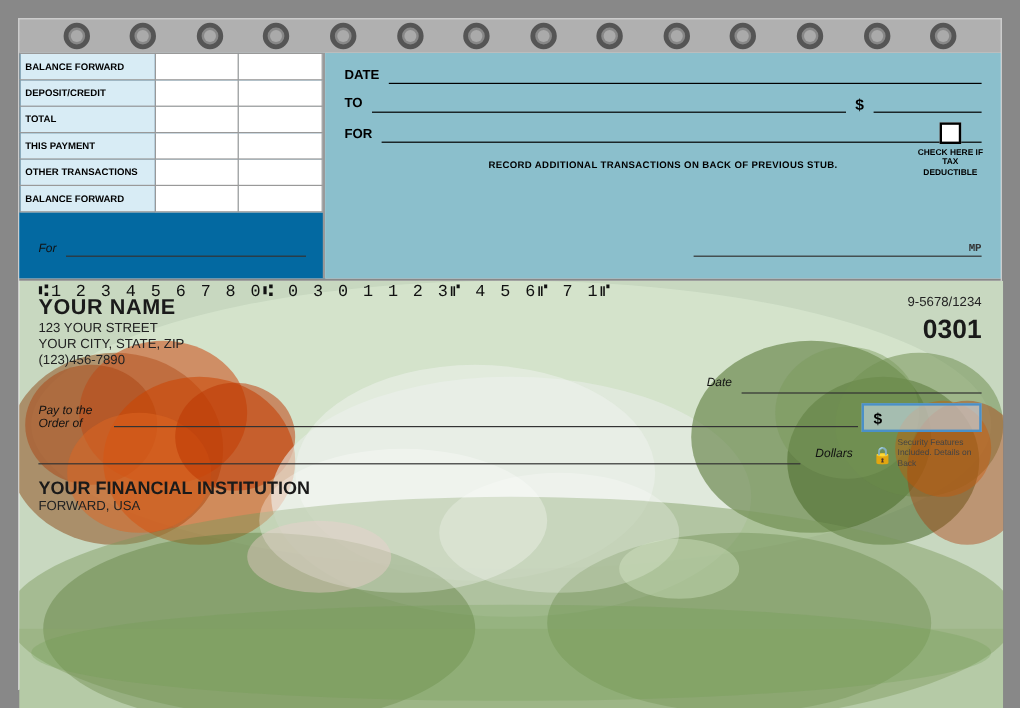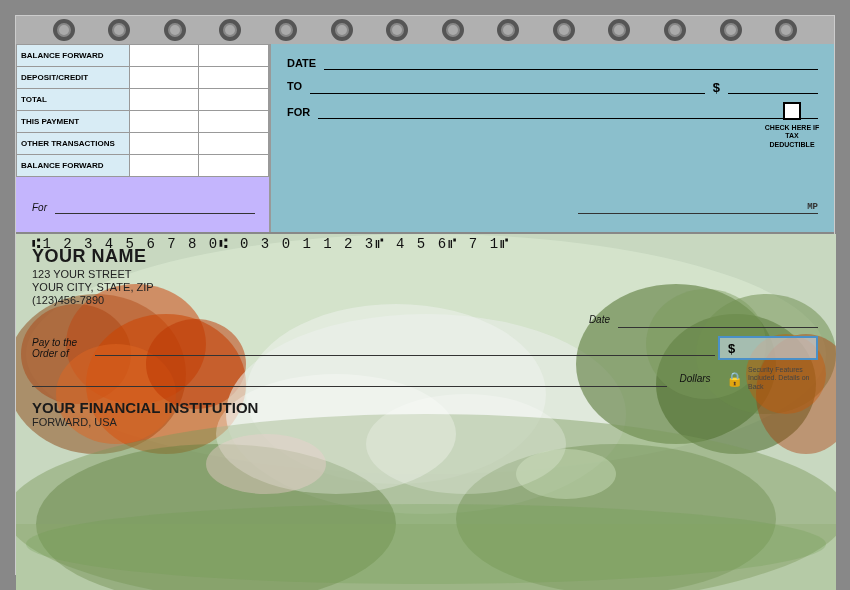--- a/index.html
+++ b/index.html
@@ -47,21 +47,21 @@
       top: 2px; left: 2px;
       width: 10px; height: 10px;
       border-radius: 50%;
       background: #aaa;
     }
 
     
     .stub {
       width: 255px;
       min-width: 255px;
-      background: #c4b5fd;
+      background: #0369a1;
       border-right: 2px solid #999;
       padding: 0;
       display: flex;
       flex-direction: column;
     }
     .stub-table {
       width: 100%;
       border-collapse: collapse;
       font-size: 9px;
       font-weight: bold;
@@ -448,20 +448,21 @@
         <div class="amount-underline"></div>
       </div>
       <div class="for-line">
         <span>FOR</span>
         <div class="for-underline"></div>
       </div>
       <div class="check-here-box">
         <div class="check-box-square"></div>
         <div class="check-here-label">CHECK HERE IF<br>TAX DEDUCTIBLE</div>
       </div>
+      <div class="record-note">RECORD ADDITIONAL TRANSACTIONS ON BACK OF PREVIOUS STUB.</div>
     </div>
   </div>
 
   <div class="bottom-section">
 
     <div class="painting-bg">
       <svg width="820" height="360" viewBox="0 0 820 360" xmlns="http://www.w3.org/2000/svg">
 
         <rect width="820" height="360" fill="#c8d8c0"></rect>
 
@@ -502,20 +503,24 @@
     </div>
 
     <div class="check-fields">
 
       <div class="check-top-row">
         <div class="name-address">
           <div class="check-name">YOUR NAME</div>
           <div class="check-street">123 YOUR STREET</div>
           <div class="check-city">YOUR CITY, STATE, ZIP</div>
           <div class="check-phone">(123)456-7890</div>
+        </div>
+        <div class="routing-check-num">
+          <div class="routing-num">9-5678/1234</div>
+          <div class="check-number-big">0301</div>
         </div>
       </div>
 
       <div class="date-field-row">
         <span class="date-field-label">Date</span>
         <div class="date-field-line"></div>
       </div>
 
       <div class="pay-row">
         <div class="pay-label">Pay to the<br>Order of</div>

